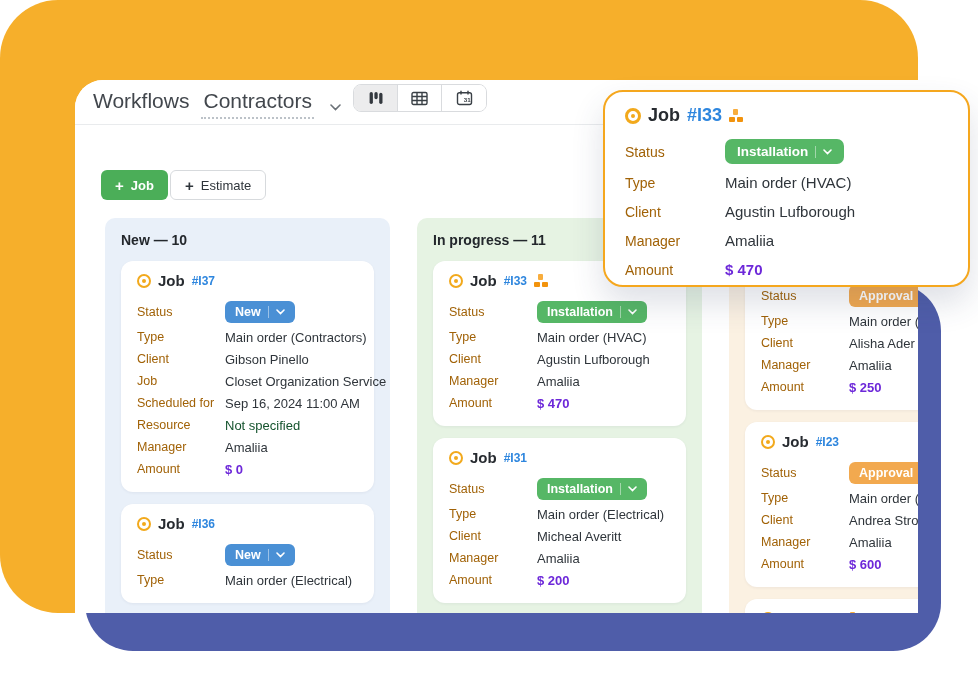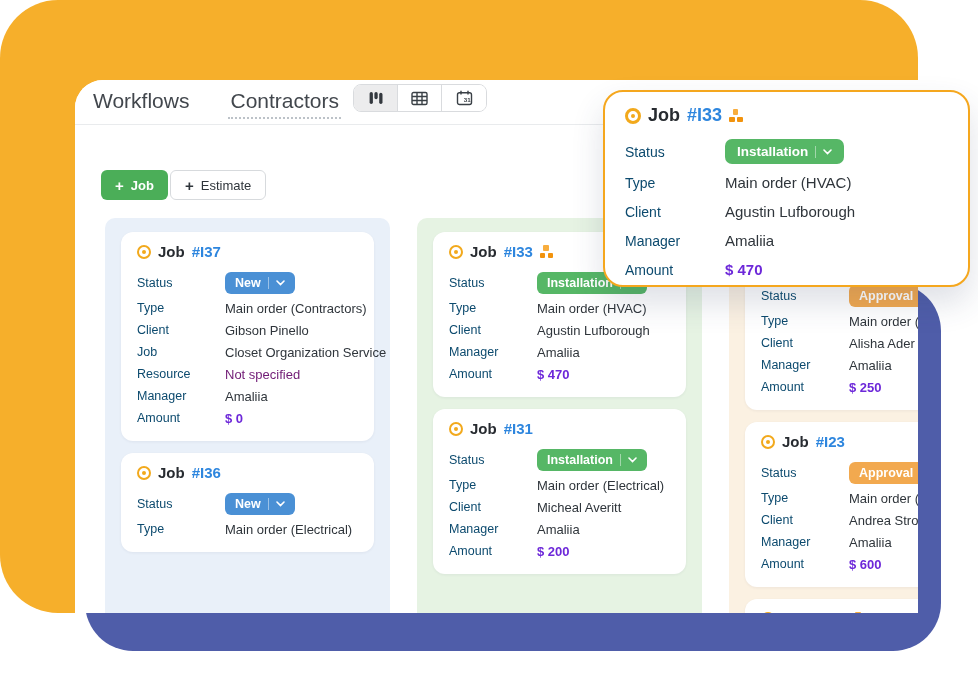--- a/index.html
+++ b/index.html
@@ -14,21 +14,21 @@
   .bg-yellow  { position:absolute; left:0; top:0; width:918px; height:613px;
                 background:#F6AF2B; border-radius:58px; }
 
   
   .panel { position:absolute; left:75px; top:80px; width:843px; height:533px;
            background:#fff; border-radius:28px 0 0 0; overflow:hidden; }
 
   .panel-header { position:relative; height:45px; border-bottom:1px solid #E9EBED; background:#fff; }
   .title-wrap { position:absolute; left:18px; top:9px; font-size:21px; color:#42474D;
                 display:flex; align-items:flex-start; gap:12px; white-space:nowrap; }
-  .title-board { border-bottom:2px dotted #BCC2C8; padding:0 2px 4px 2px;margin-left:27px; }
+  .title-board { border-bottom:2px dotted #BCC2C8; padding:0 2px 4px 2px; }
   .title-caret { align-self:center; margin-left:4px; margin-top:6px; }
 
   .view-switch { position:absolute; left:278px; top:4px; height:28px; display:flex;
                  border:1px solid #D9DBDE; border-radius:8px; overflow:hidden; background:#fff; }
   .seg { width:44px; height:100%; display:flex; align-items:center; justify-content:center;
          background:#fff; border:none; border-right:1px solid #D9DBDE; cursor:pointer; }
   .seg:last-child { border-right:none; }
   .seg.active { background:#ECECED; }
 
   
@@ -42,39 +42,39 @@
 
   
   .board { position:absolute; left:30px; top:138px; display:flex; gap:27px; }
   .column { width:285px; min-width:285px; border-radius:10px; padding:14px 16px; height:480px; }
   .column-title { font-size:14px; font-weight:bold; color:#23272C; margin-bottom:13px; white-space:nowrap; }
 
   .card { background:#fff; border-radius:12px; padding:11px 16px 12px 16px; margin-bottom:12px;
           box-shadow:0 1px 3px rgba(30,40,60,.06); }
   .card-title { display:flex; align-items:center; gap:7px; margin-bottom:8px; }
   .card-title .job-word { font-size:15px; font-weight:bold; color:#272B30; }
-  .job-id { font-size:15px; font-weight:bold; color:#2E86DE; text-decoration:none; cursor:pointer; white-space:nowrap; }
+  .job-id { font-size:12px; font-weight:bold; color:#2E86DE; text-decoration:none; cursor:pointer; white-space:nowrap; }
 
   .job-ring { width:14px; height:14px; min-width:14px; border:2.6px solid #F2A91C; border-radius:50%;
               position:relative; display:inline-block; }
   .job-ring i { position:absolute; left:50%; top:50%; width:4px; height:4px; margin:-2px 0 0 -2px;
                 background:#F2A91C; border-radius:50%; }
 
   .subtask-icon { position:relative; width:14px; height:13px; min-width:14px; display:inline-block; }
   .subtask-icon i { position:absolute; width:5.5px; height:5.5px; border-radius:1px; background:#F2930D; }
   .subtask-icon i.t { left:3.5px; top:0; background:#F8AD3D; }
   .subtask-icon i.l { left:0; top:7.5px; }
   .subtask-icon i.r { left:8px; top:7.5px; }
 
   .row { display:flex; align-items:center; min-height:22px; }
   .row-status { min-height:29px; }
-  .row-label { width:88px; min-width:88px; font-size:12.5px; color:#0c4a6e; white-space:nowrap; }
+  .row-label { width:88px; min-width:88px; font-size:12.5px; color:#a16207; white-space:nowrap; }
   .row-value { font-size:13px; color:#2F353B; white-space:nowrap; }
   .row-value.bold { font-weight:bold; color:#6d28d9; }
-  .row-value.muted { color:#701a75; }
+  .row-value.muted { color:#14532d; }
 
   .badge { display:inline-flex; align-items:center; gap:7px; padding:4px 10px; border-radius:6px;
            color:#fff; font-size:12.5px; font-weight:bold; cursor:pointer; white-space:nowrap; }
   .badge .pipe { width:1px; height:12px; background:rgba(255,255,255,.45); display:inline-block; }
 
   
   .popup { position:absolute; left:603px; top:90px; width:367px; height:197px; background:#fff;
            border:2px solid #F5A71E; border-radius:20px; padding:13px 20px 10px 20px; z-index:20;
            box-shadow:0 16px 32px rgba(50,60,100,.16); }
   .popup .card-title { margin-bottom:9px; }
@@ -143,20 +143,21 @@
       <span class="plus">+</span>
       <span>Job</span>
     </button>
     <button class="btn btn-estimate">
       <span class="plus">+</span>
       <span>Estimate</span>
     </button>
 
     <div class="board">
         <div class="column" style="background: rgb(233, 240, 249);">
+    <div class="column-title">New — 10</div>
     <div>
             <div class="card">
     <div class="card-title">
       <span class="job-ring">
                   <i></i>
                 </span>
       <span class="job-word">Job</span>
       <a class="job-id">#I37</a>
 
     </div>
@@ -177,20 +178,24 @@
   </div>
                 <div class="row">
     <span class="row-label">Client</span>
     <span class="row-value">Gibson Pinello</span>
   </div>
                 <div class="row">
     <span class="row-label">Job</span>
     <span class="row-value">Closet Organization Service</span>
   </div>
                 <div class="row">
+    <span class="row-label">Scheduled for</span>
+    <span class="row-value">Sep 16, 2024 11:00 AM</span>
+  </div>
+                <div class="row">
     <span class="row-label">Resource</span>
     <span class="row-value muted">Not specified</span>
   </div>
                 <div class="row">
     <span class="row-label">Manager</span>
     <span class="row-value">Amaliia</span>
   </div>
                 <div class="row">
     <span class="row-label">Amount</span>
     <span class="row-value bold">$ 0</span>
@@ -219,20 +224,21 @@
   </div>
                 <div class="row">
     <span class="row-label">Type</span>
     <span class="row-value">Main order (Electrical)</span>
   </div>
               </div>
   </div>
           </div>
   </div>
         <div class="column" style="background: rgb(230, 243, 227);">
+    <div class="column-title">In progress — 11</div>
     <div>
             <div class="card">
     <div class="card-title">
       <span class="job-ring">
                   <i></i>
                 </span>
       <span class="job-word">Job</span>
       <a class="job-id">#I33</a>
       <span class="subtask-icon">
                   <i class="t"></i>

